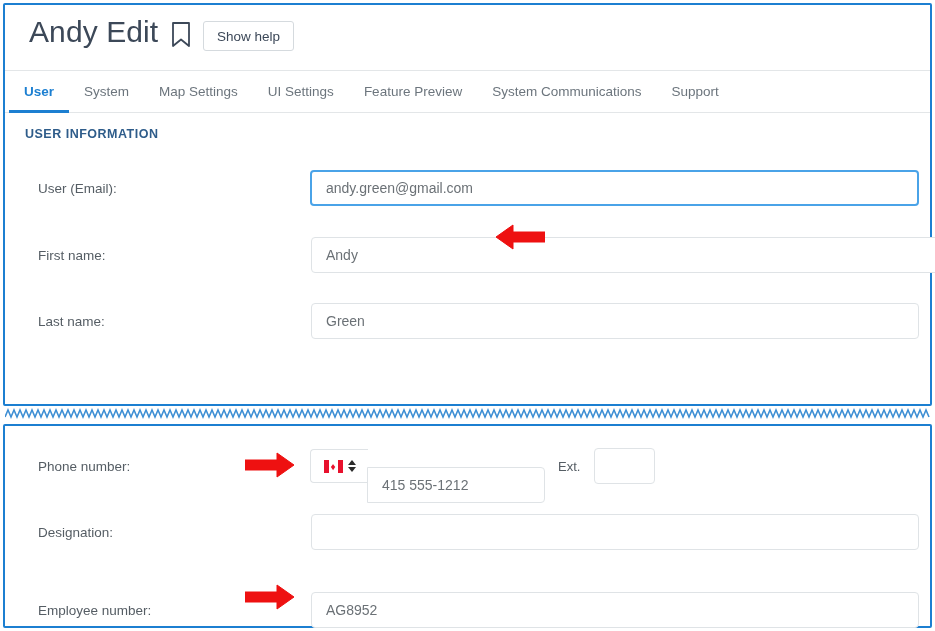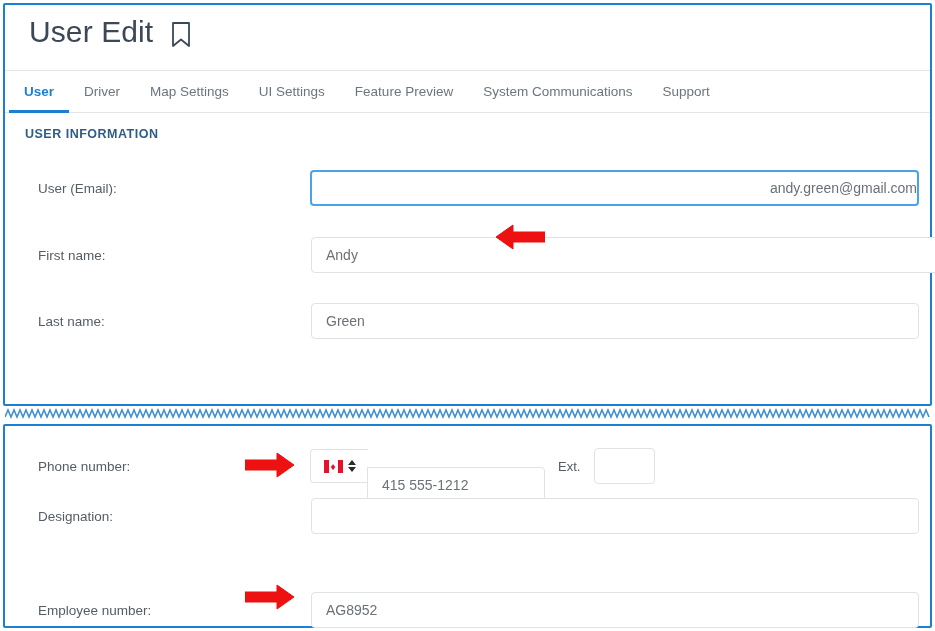--- a/index.html
+++ b/index.html
@@ -129,21 +129,20 @@
     display: flex;
     align-items: center;
     padding-left: 14px;
     font-size: 14px;
     color: #6b7176;
     white-space: nowrap;
   }
   .input.focused {
     border: 2px solid #4aa3e8;
     box-shadow: 0 0 0 0 transparent;
-    justify-content: flex-end;
   }
 
   
   .flag-select {
     position: absolute;
     height: 34px;
     width: 58px;
     border: 1px solid #dfe3e6;
     border-right: none;
     border-radius: 4px 0 0 4px;
@@ -195,36 +194,39 @@
   }
 </style>
 </head>
 <body>
 
 <div id="screen">
 
   <div class="panel" id="panel-top">
 
     <div class="header-bar">
-      <div class="page-title">User Edit</div>
+      <div class="page-title">Andy Edit</div>
 
       <span class="bookmark-icon">
         <svg width="22" height="28" viewBox="0 0 22 28">
           <path d="M3 2 H19 V25 L11 18.5 L3 25 Z" fill="none" stroke="#3c4858" stroke-width="1.8" stroke-linejoin="round"></path>
         </svg>
       </span>
 
+      <div class="help-btn">
+        <span>Show help</span>
+      </div>
     </div>
 
     <div class="tabs">
       <div class="tab active">
           <span>User</span>
         </div>
       <div class="tab">
-          <span>Driver</span>
+          <span>System</span>
         </div>
       <div class="tab">
           <span>Map Settings</span>
         </div>
       <div class="tab">
           <span>UI Settings</span>
         </div>
       <div class="tab">
           <span>Feature Preview</span>
         </div>
@@ -288,21 +290,21 @@
           <span>415 555-1212</span>
         </div>
 
         <div class="ext-label" style="left:553px;">Ext.</div>
 
         <div class="input" style="left:589px; width:61px;">
           <span></span>
         </div>
       </div>
 
-      <div class="form-row" style="top:72px;padding-left:9px;">
+      <div class="form-row" style="top:88px;padding-left:9px;">
         <div class="form-label">Designation:</div>
         <div class="input" style="left:306px; width:608px;">
           <span></span>
         </div>
       </div>
 
       <div class="form-row" style="top:166px;">
         <div class="form-label">Employee number:</div>
         <div class="input" style="left:306px; width:608px;">
           <span>AG8952</span>

